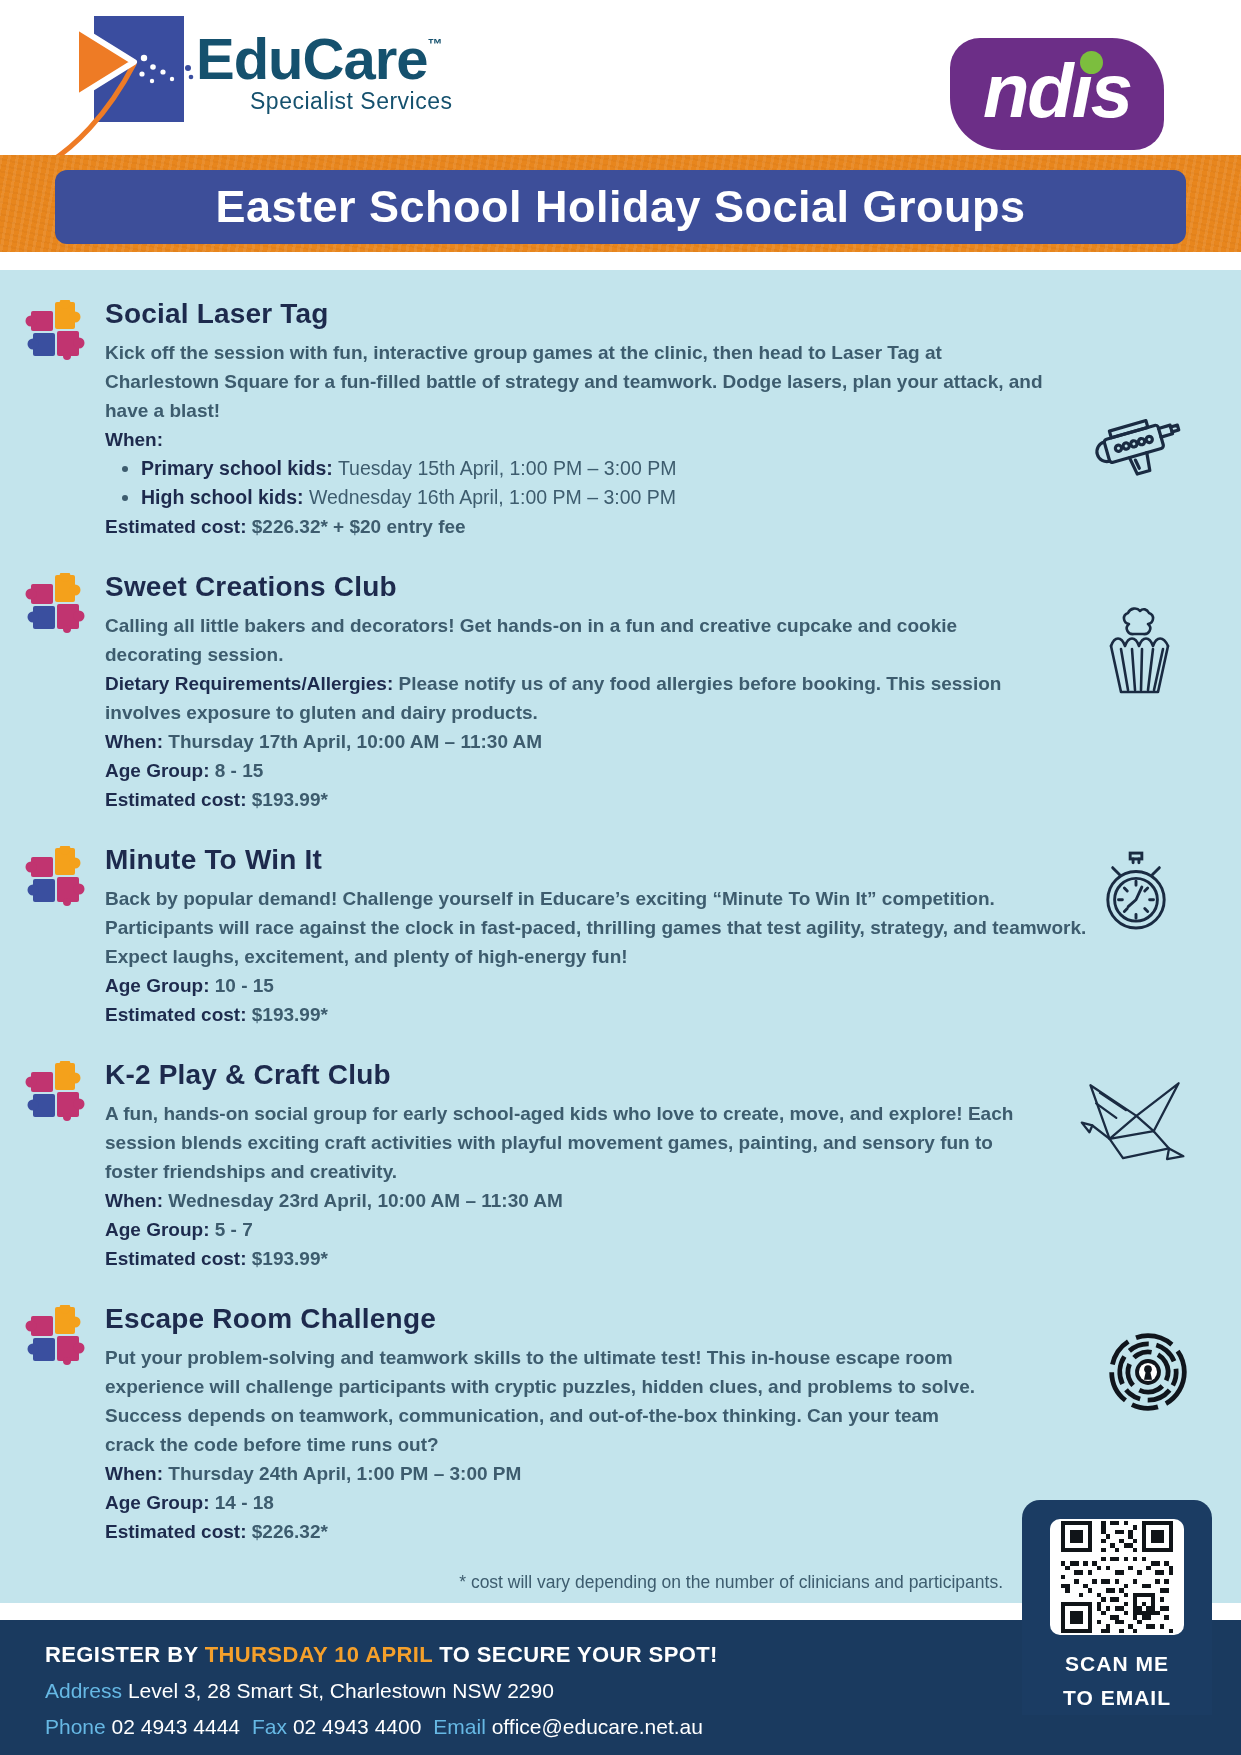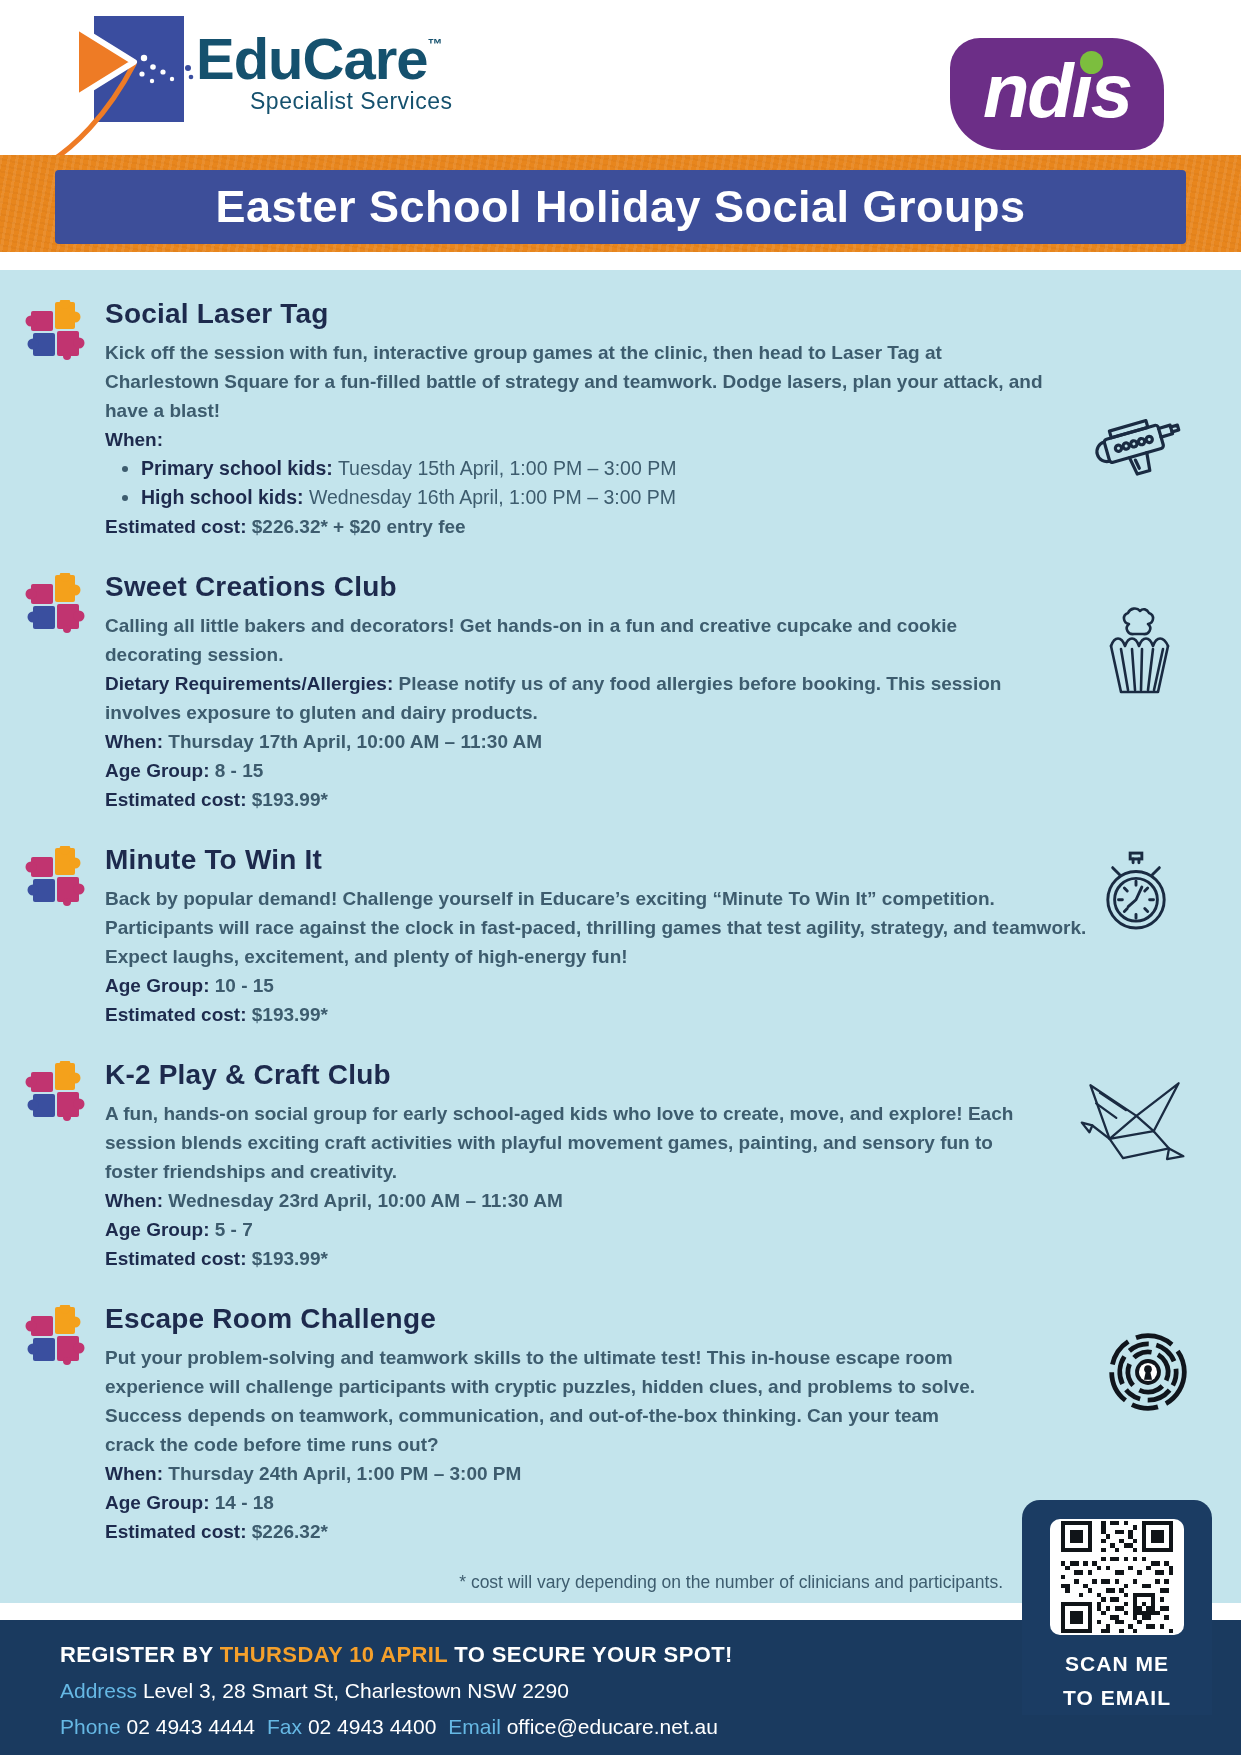--- a/index.html
+++ b/index.html
@@ -15,21 +15,21 @@
   .edu-tag{font-size:23px;color:#15516E;margin:0 0 0 54px;letter-spacing:.5px;}
   .ndis{position:absolute;left:950px;top:38px;width:214px;height:112px;background:#6C2E87;
         border-radius:30px 52px 30px 52px;display:flex;align-items:center;justify-content:center;}
   .ndis-text{color:#ffffff;font-size:76px;font-weight:700;letter-spacing:-2px;line-height:76px;padding-bottom:6px;font-style:italic;}
   .ndis-dot{position:absolute;left:130px;top:13px;width:23px;height:23px;border-radius:50%;background:#7CBE3E;}
 
   
   .band{position:relative;height:97px;background:#E8861D;
         background-image:repeating-linear-gradient(100deg,rgba(255,255,255,.08) 0 3px,rgba(255,255,255,0) 3px 8px),
                          repeating-linear-gradient(12deg,rgba(140,60,0,.06) 0 2px,rgba(0,0,0,0) 2px 6px);}
-  .band-box{position:absolute;left:55px;right:55px;top:15px;bottom:8px;background:#3D4E99;border-radius:4px;
+  .band-box{position:absolute;left:55px;right:55px;top:15px;bottom:8px;background:#3D4E99;border-radius:12px;
             display:flex;align-items:center;justify-content:center;}
   .band-title{color:#ffffff;font-size:45px;font-weight:700;letter-spacing:.5px;}
 
   .gap-white{height:18px;background:#ffffff;}
   .strip-white{height:17px;background:#ffffff;}
 
   
   .content{position:relative;height:1333px;background:#C3E4EC;box-sizing:border-box;padding-top:28px;}
   .sec{position:relative;margin:0 40px 30px 105px;}
   .sec h2{margin:0 0 8px;font-size:28px;font-weight:700;color:#1D2A4D;letter-spacing:.2px;}
@@ -42,21 +42,21 @@
   .puzzle{position:absolute;left:-80px;top:2px;}
   .art{position:absolute;}
   .art-gun{left:986px;top:104px;}
   .art-cupcake{left:992px;top:30px;}
   .art-stopwatch{left:996px;top:6px;}
   .art-crane{left:972px;top:20px;}
   .art-maze{left:1000px;top:26px;}
   .disclaimer{position:absolute;right:238px;bottom:10px;font-size:17.5px;color:#3D5C6E;margin-top:8px;}
 
   
-  .footer{position:relative;height:135px;background:#1A3A5F;box-sizing:border-box;padding:20px 0 0 60px;}
+  .footer{position:relative;height:135px;background:#1A3A5F;box-sizing:border-box;padding:20px 0 0 45px;}
   .f-line{margin:0 0 7px;font-size:21px;line-height:29px;color:#ffffff;}
   .f-reg{font-weight:700;font-size:22px;letter-spacing:.4px;}
   .f-orange{color:#F5A02B;}
   .f-label{color:#66B8E4;}
   .f-label.sp{margin-left:12px;}
 
   
   .qr-panel{position:absolute;left:1022px;top:1500px;width:190px;height:215px;background:#1B3C63;
             border-radius:18px 18px 0 0;z-index:5;display:flex;flex-direction:column;align-items:center;}
   .qr-box{width:134px;height:134px;background:#ffffff;border-radius:10px;margin-top:19px;

